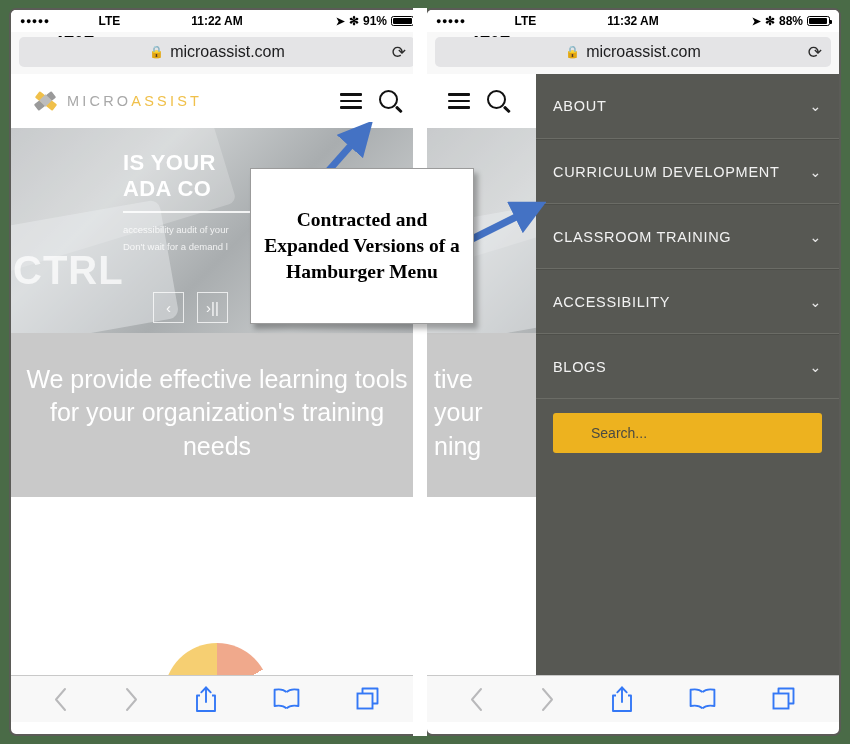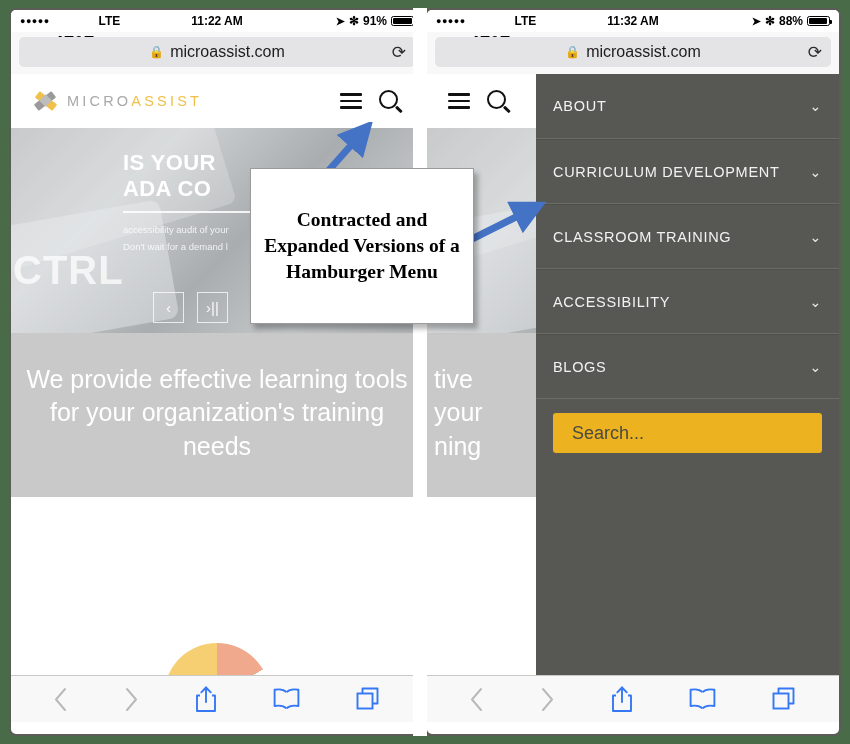--- a/index.html
+++ b/index.html
@@ -176,21 +176,21 @@
     padding: 0 17px; color: #f2f2f2; font-size: 14.5px;
     letter-spacing: 0.7px; border-bottom: 1px solid #6b6c66;
     border-top: 1px solid #4e4f4a;
   }
   .menu-item:first-child { border-top: none; }
   .chevd { margin-left: auto; font-size: 14px; color: #e9e9e9; font-weight: 300; }
   .searchbox {
     margin: 14px 17px 0; height: 40px; background: #edb21f; border-radius: 3px;
     display: flex; align-items: center; padding: 0 19px;
   }
-  .searchbox span { font-size: 18px; color: #4a4a42; }
+  .searchbox span { font-size: 14px; color: #4a4a42; margin-left: 19px; }
 
   
   .toolbar {
     height: 47px; background: #f8f8f8; border-top: 1px solid #c9c9c9;
     display: flex; align-items: center; justify-content: space-around;
     padding: 0 14px;
   }
   .tb { color: #3478f6; display: flex; align-items: center; justify-content: center; }
   .tb.off { color: #b9b9bb; }
   .tb svg { display: block; }

